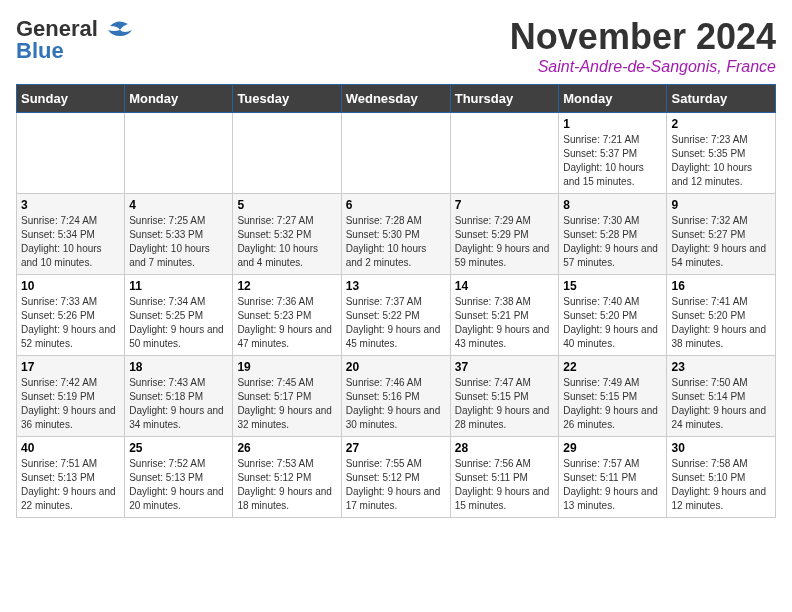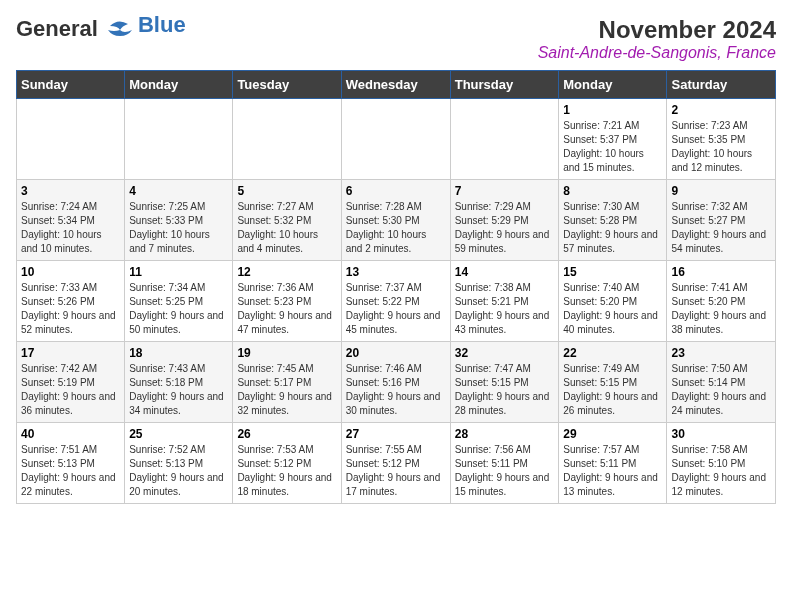--- a/index.html
+++ b/index.html
@@ -11,33 +11,33 @@
       padding: 16px;
     }
     .header-section {
       display: flex;
       justify-content: space-between;
       align-items: flex-start;
       margin-bottom: 8px;
     }
     .logo {
       display: flex;
-      flex-direction: row;
+      flex-direction: column;
       align-items: flex-start;
     }
     .logo-row {
       display: flex;
       align-items: center;
       gap: 2px;
     }
     .title-block {
       text-align: right;
     }
     .month-title {
-      font-size: 24px;
+      font-size: 36px;
       font-weight: bold;
       color: #333;
     }
     .location-title {
       font-size: 16px;
       color: #a21caf;
       font-style: italic;
     }
     .calendar {
       width: 100%;
@@ -204,21 +204,21 @@
         </td>
         <td>
           <span class="day-num">19</span>
           <div class="day-info">Sunrise: 7:45 AM<br>Sunset: 5:17 PM<br>Daylight: 9 hours and 32 minutes.</div>
         </td>
         <td>
           <span class="day-num">20</span>
           <div class="day-info">Sunrise: 7:46 AM<br>Sunset: 5:16 PM<br>Daylight: 9 hours and 30 minutes.</div>
         </td>
         <td>
-          <span class="day-num">32</span>
+          <span class="day-num">37</span>
           <div class="day-info">Sunrise: 7:47 AM<br>Sunset: 5:15 PM<br>Daylight: 9 hours and 28 minutes.</div>
         </td>
         <td>
           <span class="day-num">22</span>
           <div class="day-info">Sunrise: 7:49 AM<br>Sunset: 5:15 PM<br>Daylight: 9 hours and 26 minutes.</div>
         </td>
         <td>
           <span class="day-num">23</span>
           <div class="day-info">Sunrise: 7:50 AM<br>Sunset: 5:14 PM<br>Daylight: 9 hours and 24 minutes.</div>
         </td>

